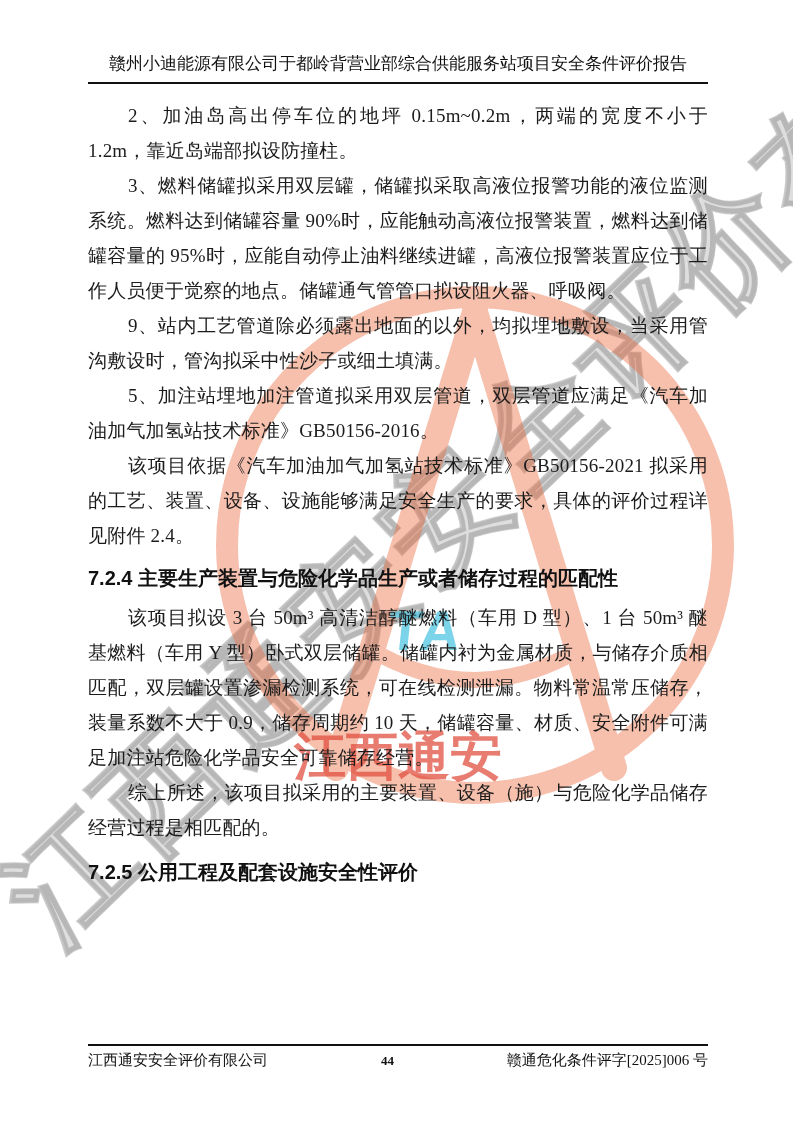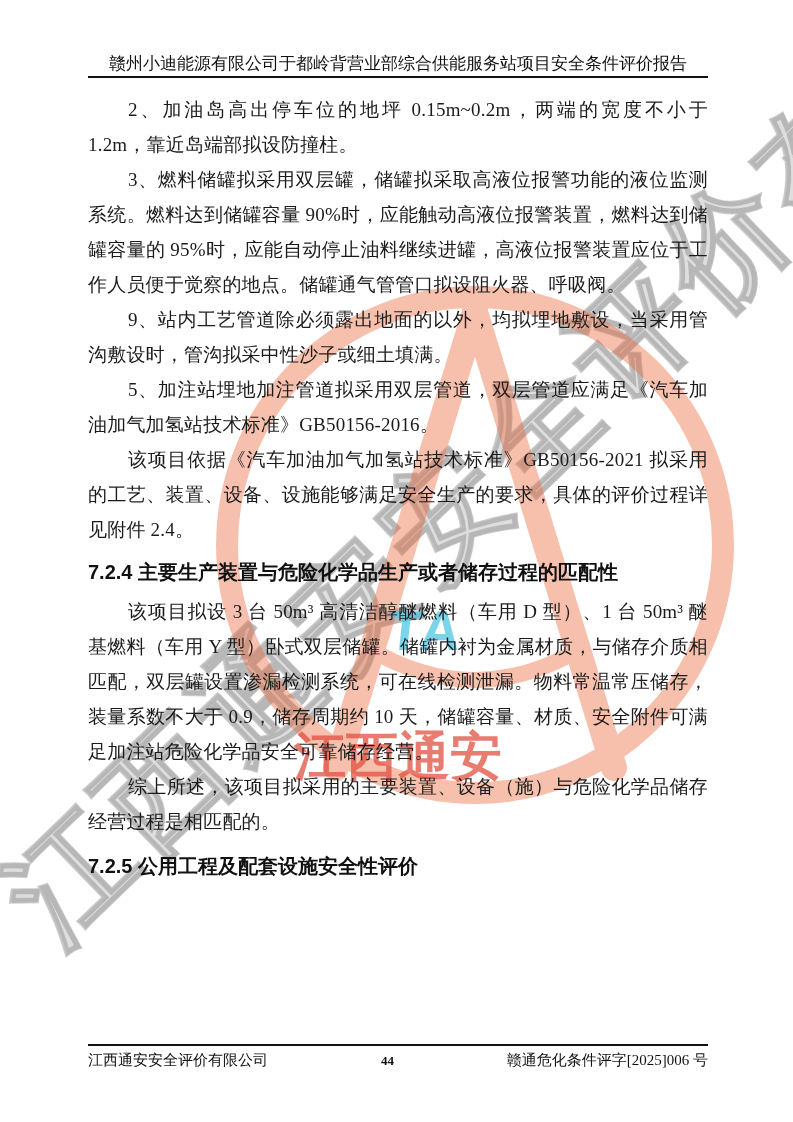--- a/index.html
+++ b/index.html
@@ -34,21 +34,21 @@
   }
   .wm-cyan{
     position:absolute;left:388px;top:598px;
     font-family:"Liberation Sans","DejaVu Sans",sans-serif;
     font-weight:bold;font-size:56px;letter-spacing:2px;
     color:rgba(72,196,226,0.72);
     transform:skewX(-6deg);
   }
   
   .content{position:relative;z-index:1;padding:0 85px 0 88px;}
-  .hdr{padding-top:52px;border-bottom:2px solid #111;}
+  .hdr{padding-top:52px;border-bottom:2px solid #111;padding-bottom:6px;}
   .hdr-title{
     text-align:center;font-size:17px;line-height:24px;color:#111;
     font-family:"Liberation Serif","DejaVu Serif",serif;
   }
   .body-blocks{margin-top:14px;}
   .para{
     margin:0;font-size:19px;line-height:35px;
     text-align:justify;text-indent:40px;
     letter-spacing:0.2px;
   }

